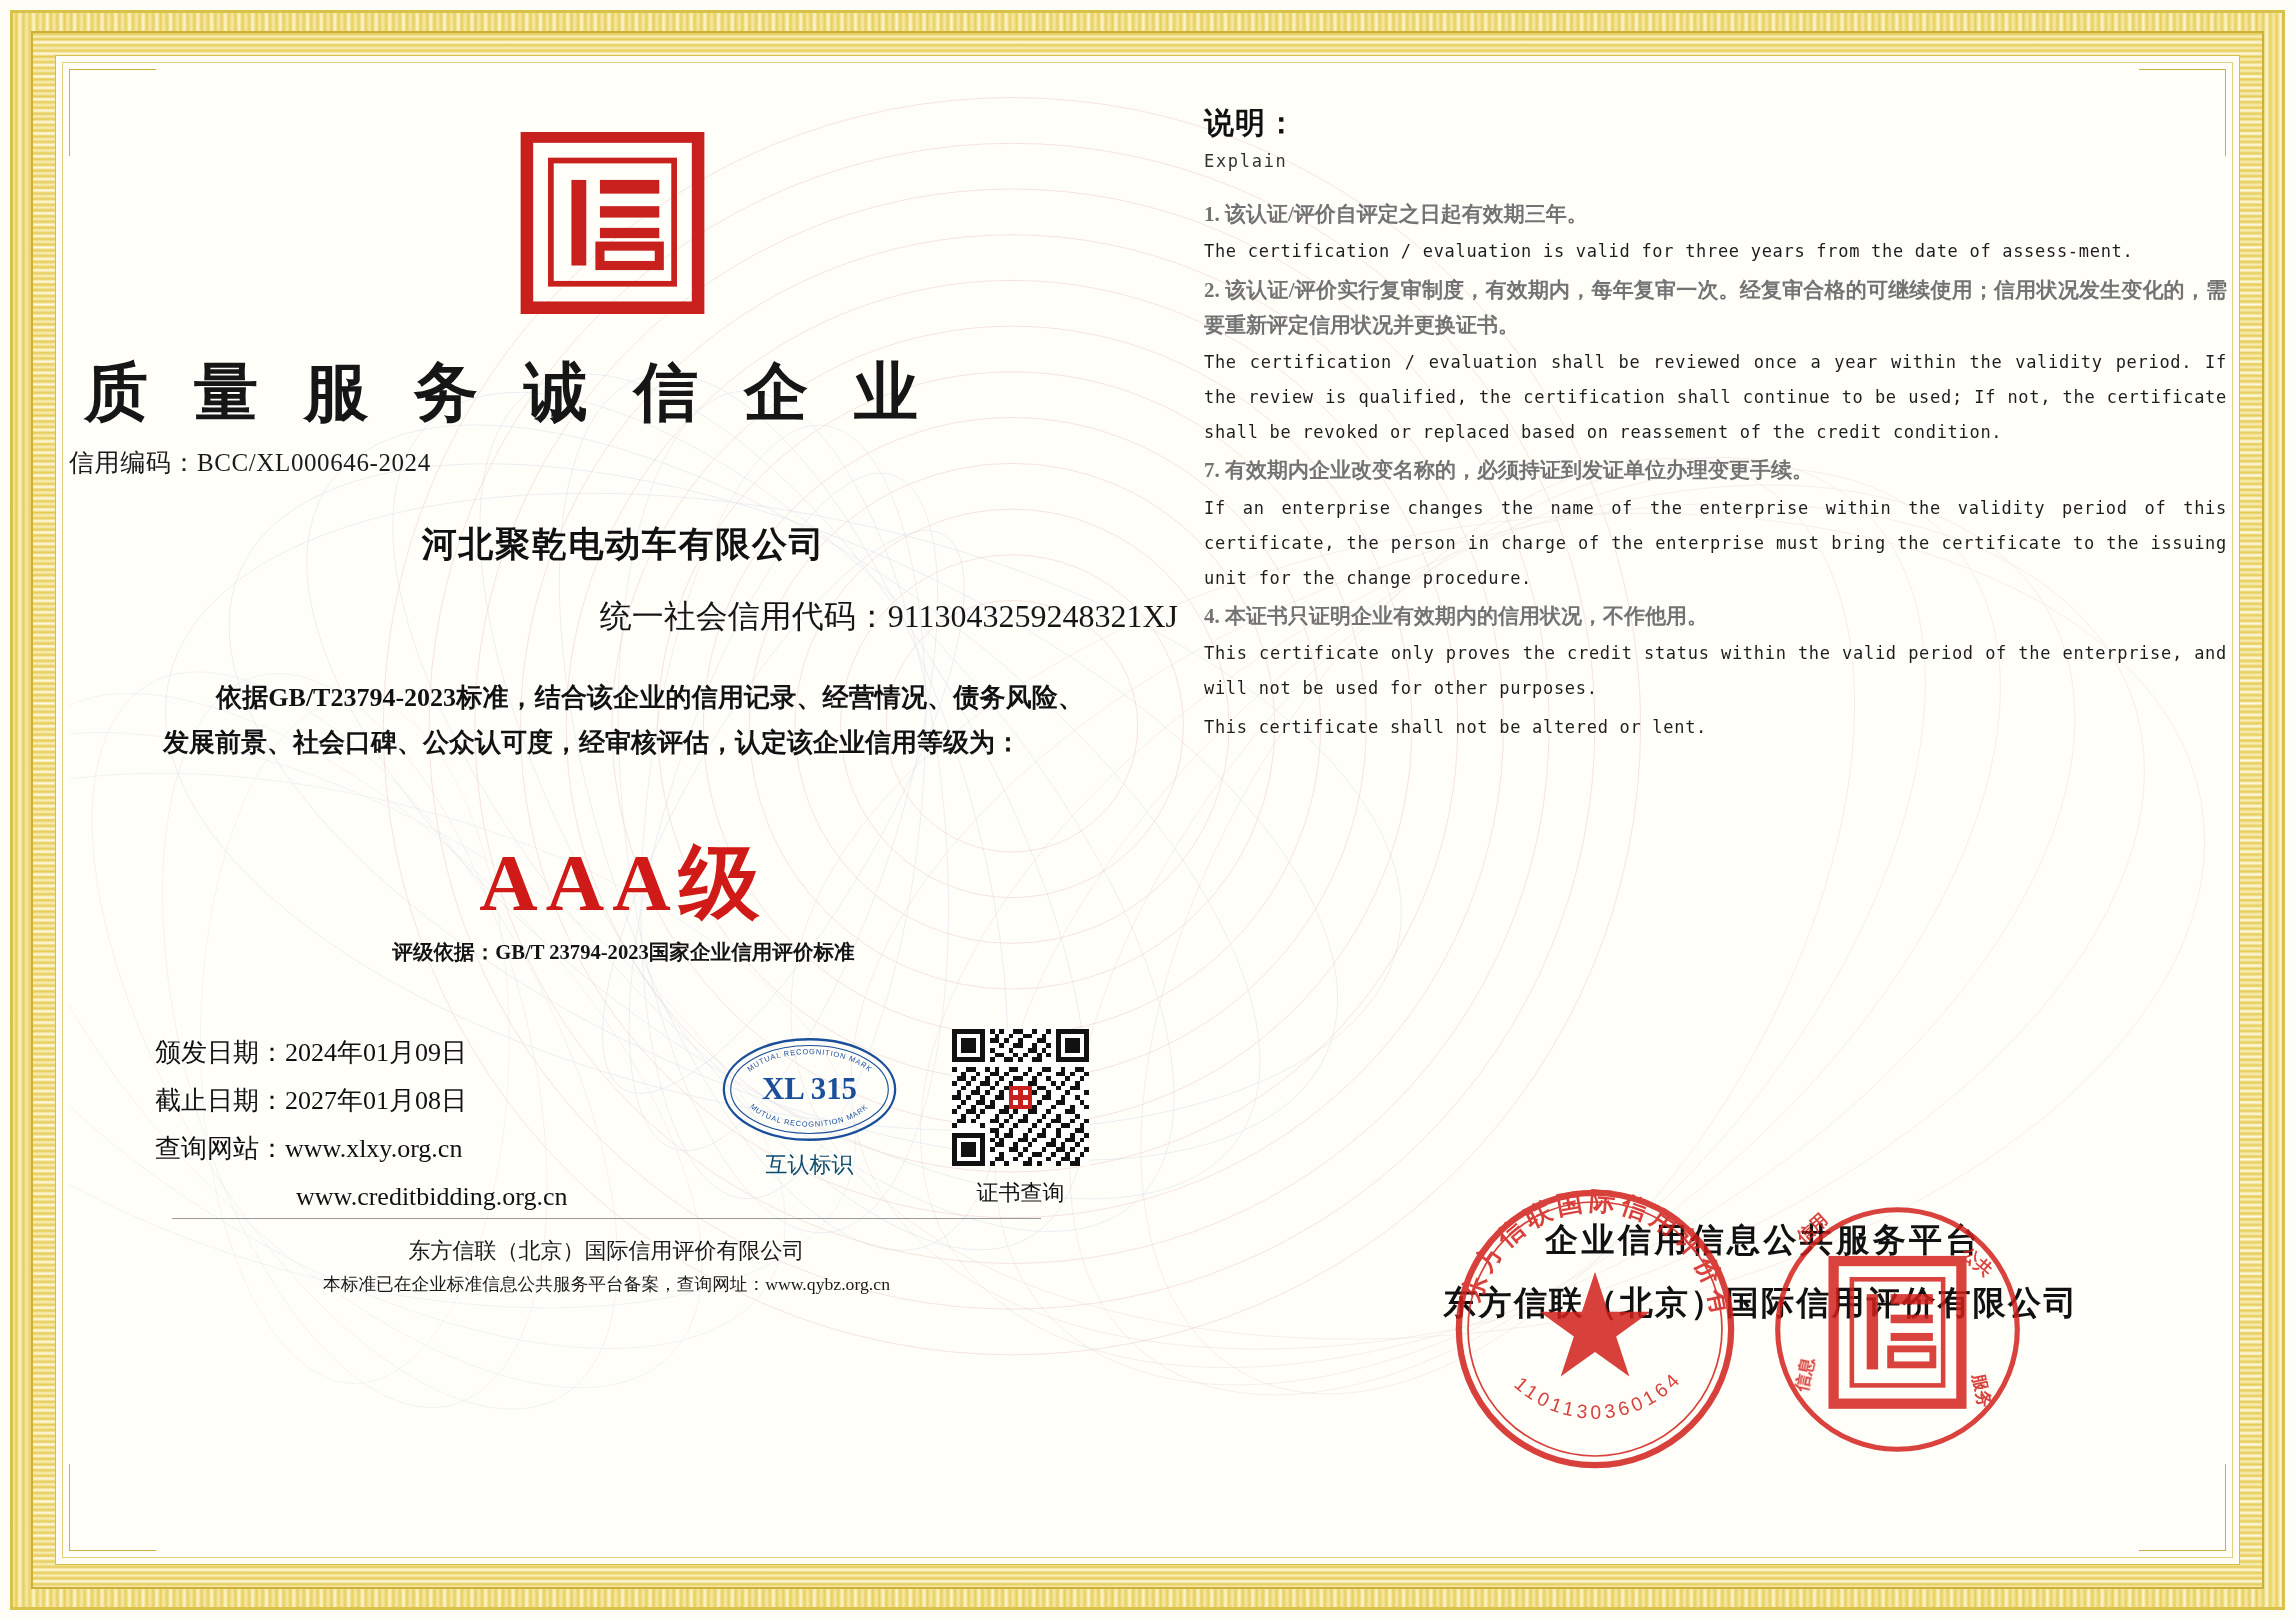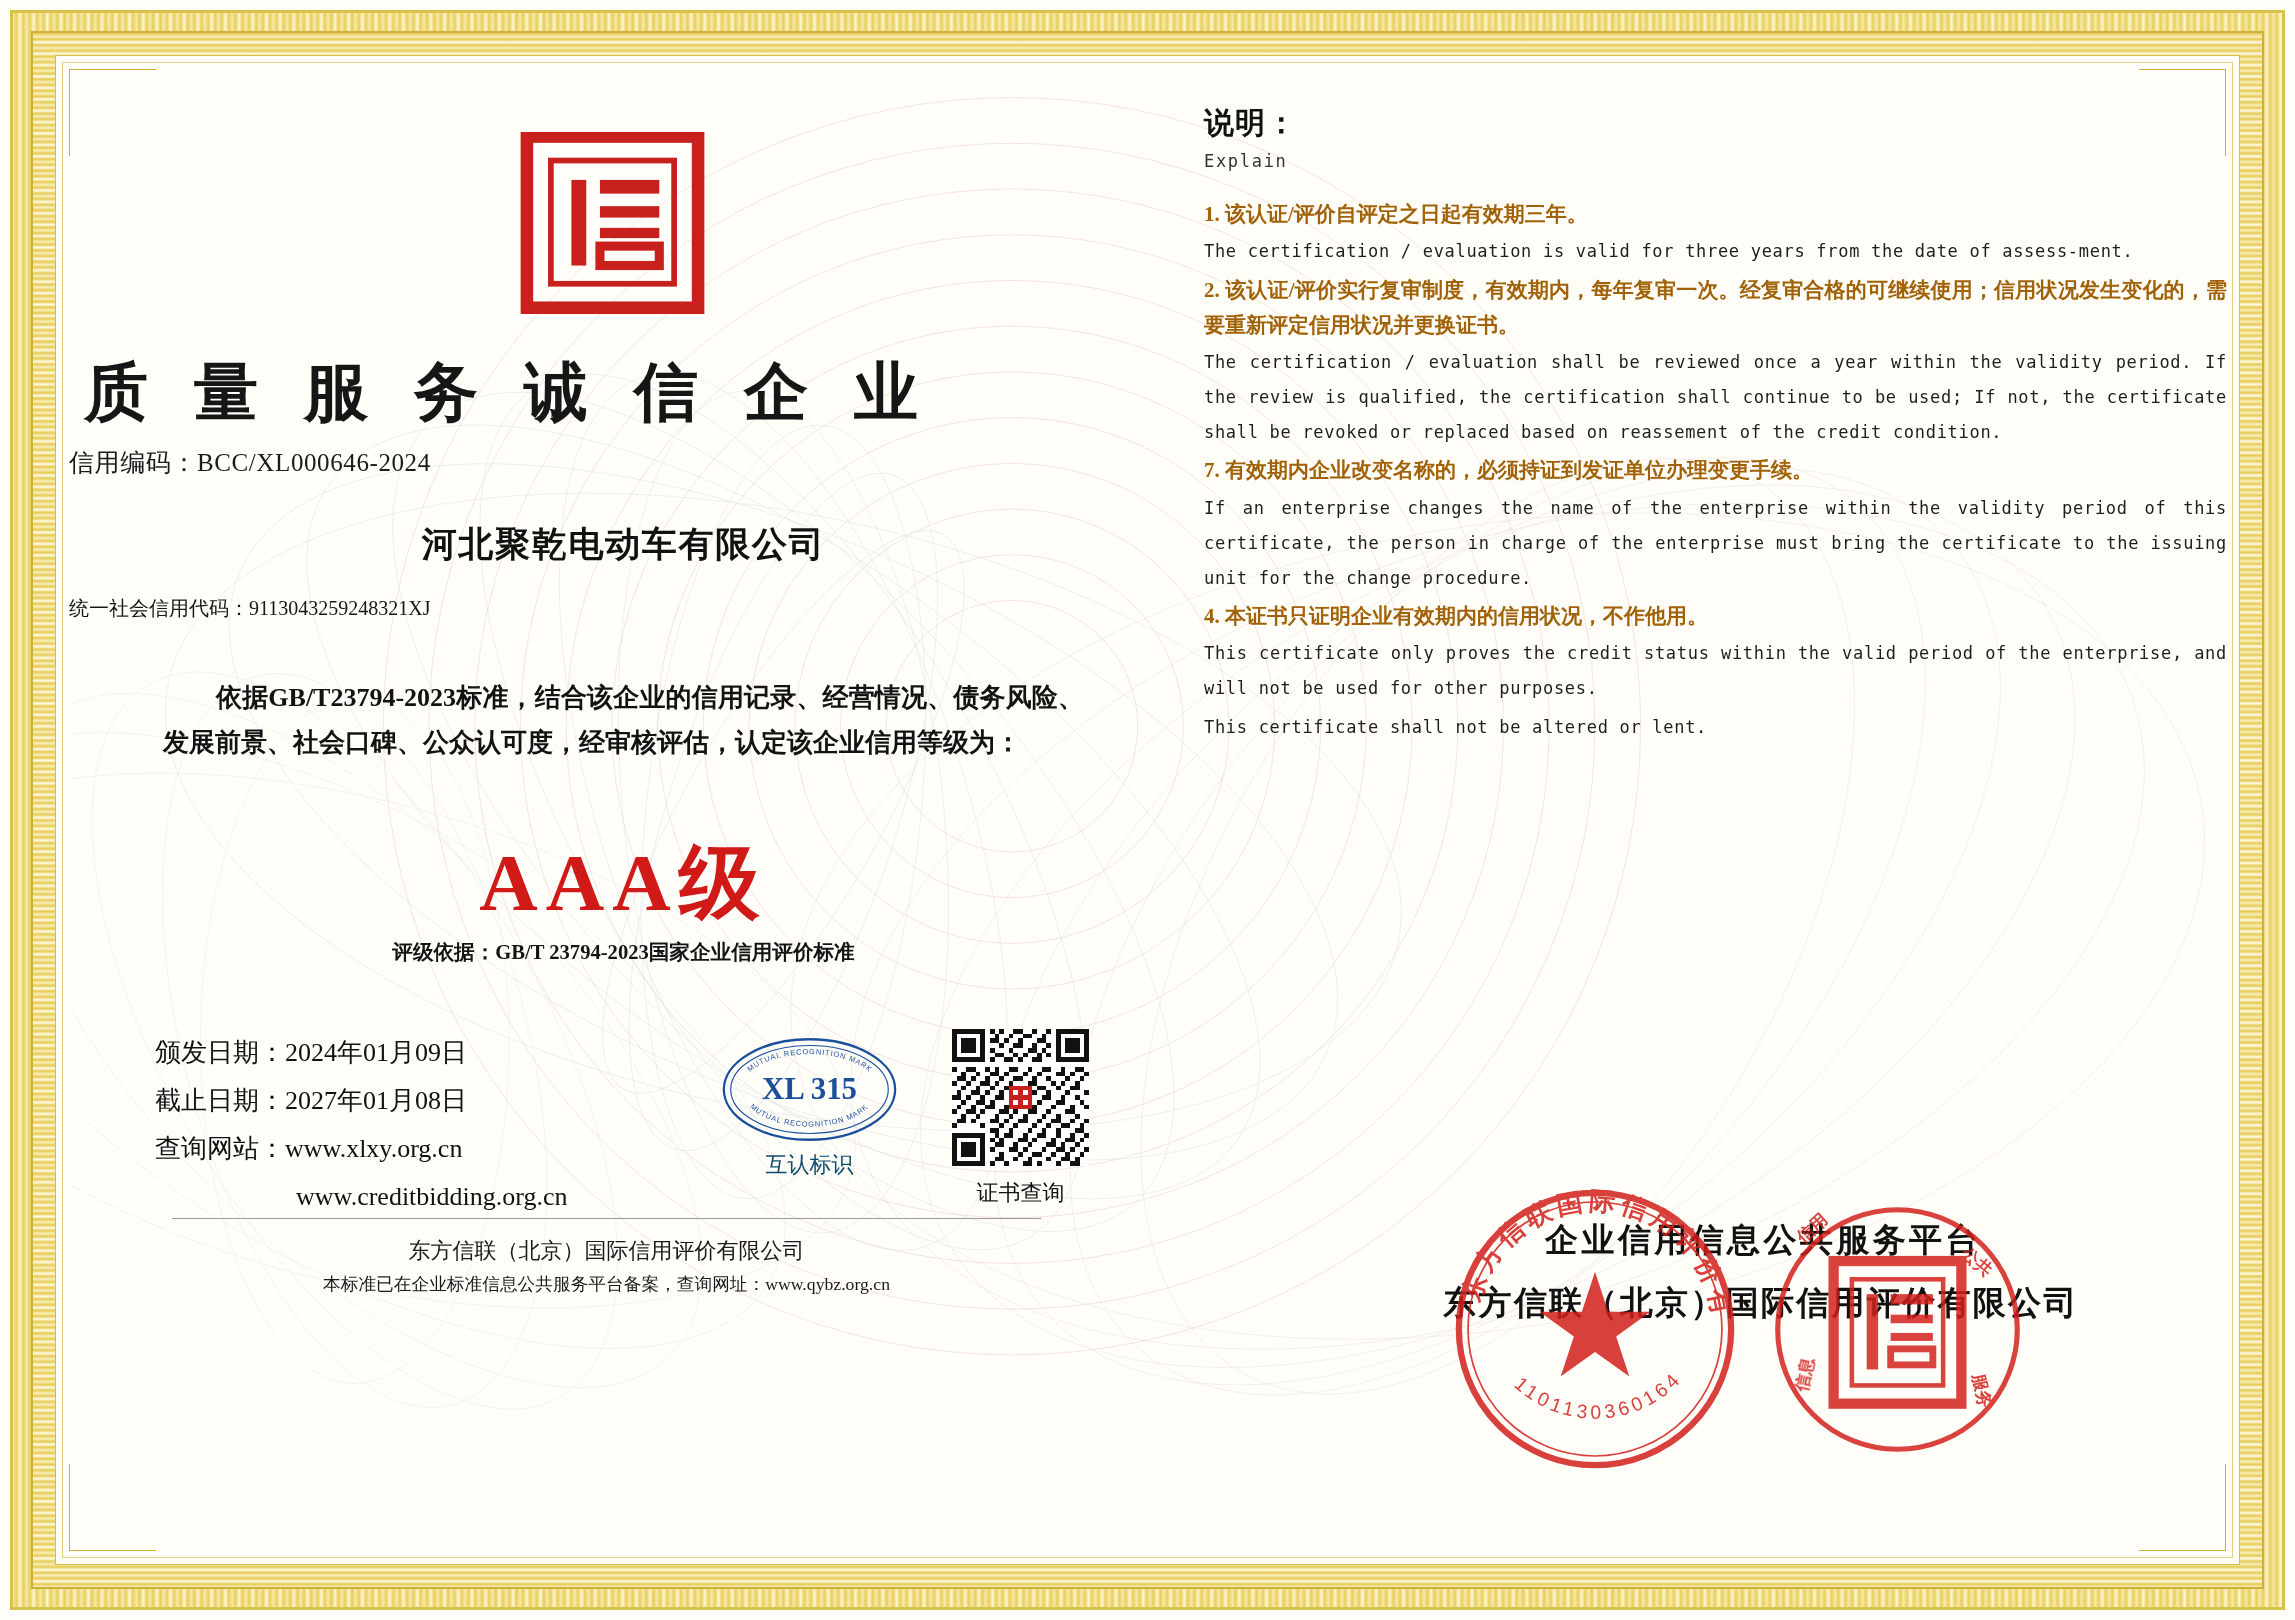--- a/index.html
+++ b/index.html
@@ -121,22 +121,22 @@
     font-weight: bold;
     font-size: 35px;
     color: #111;
     letter-spacing: 1.7px;
   }
 
   .uscc {
     position: absolute;
     left: 0; right: 0;
     top: 526px;
-    text-align: left;
-    font-size: 20px;
+    text-align: right;
+    font-size: 32px;
     color: #161616;
   }
 
   .para {
     position: absolute;
     left: 94px;
     right: 94px;
     top: 606px;
     font-weight: bold;
     font-size: 26px;
@@ -258,21 +258,21 @@
     margin-top: 6.9px;
     font-family: "DejaVu Sans Mono", monospace;
   }
   .rule-list {
     margin-top: 26px;
   }
   .rule-cn {
     font-size: 21px;
     font-weight: bold;
     line-height: 35px;
-    color: #a16207;
+    color: #737373;
     margin-bottom: 2.3px;
     text-align: justify;
   }
   .rule-en {
     font-size: 17px;
     line-height: 35px;
     color: #1d1d1d;
     letter-spacing: 0.7px;
     font-family: "DejaVu Sans Mono", monospace;
     margin-bottom: 3.4px;

